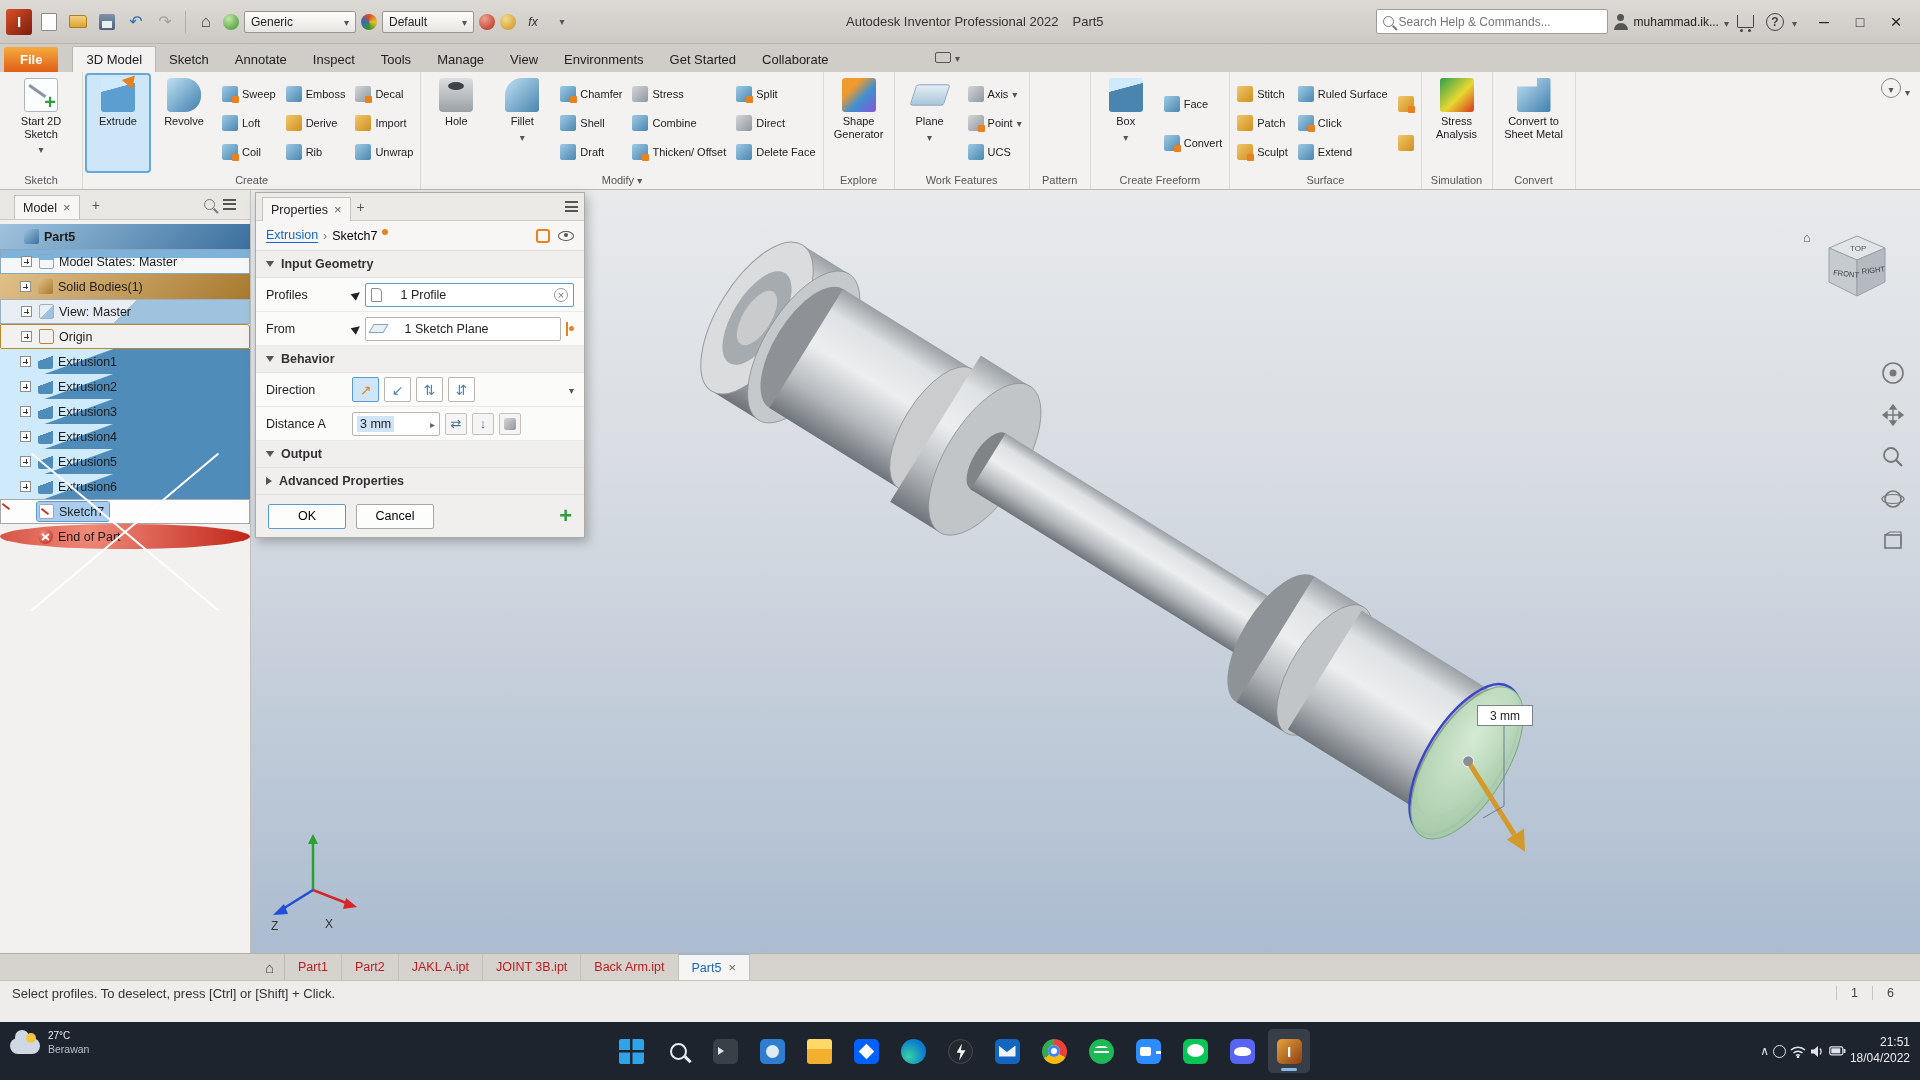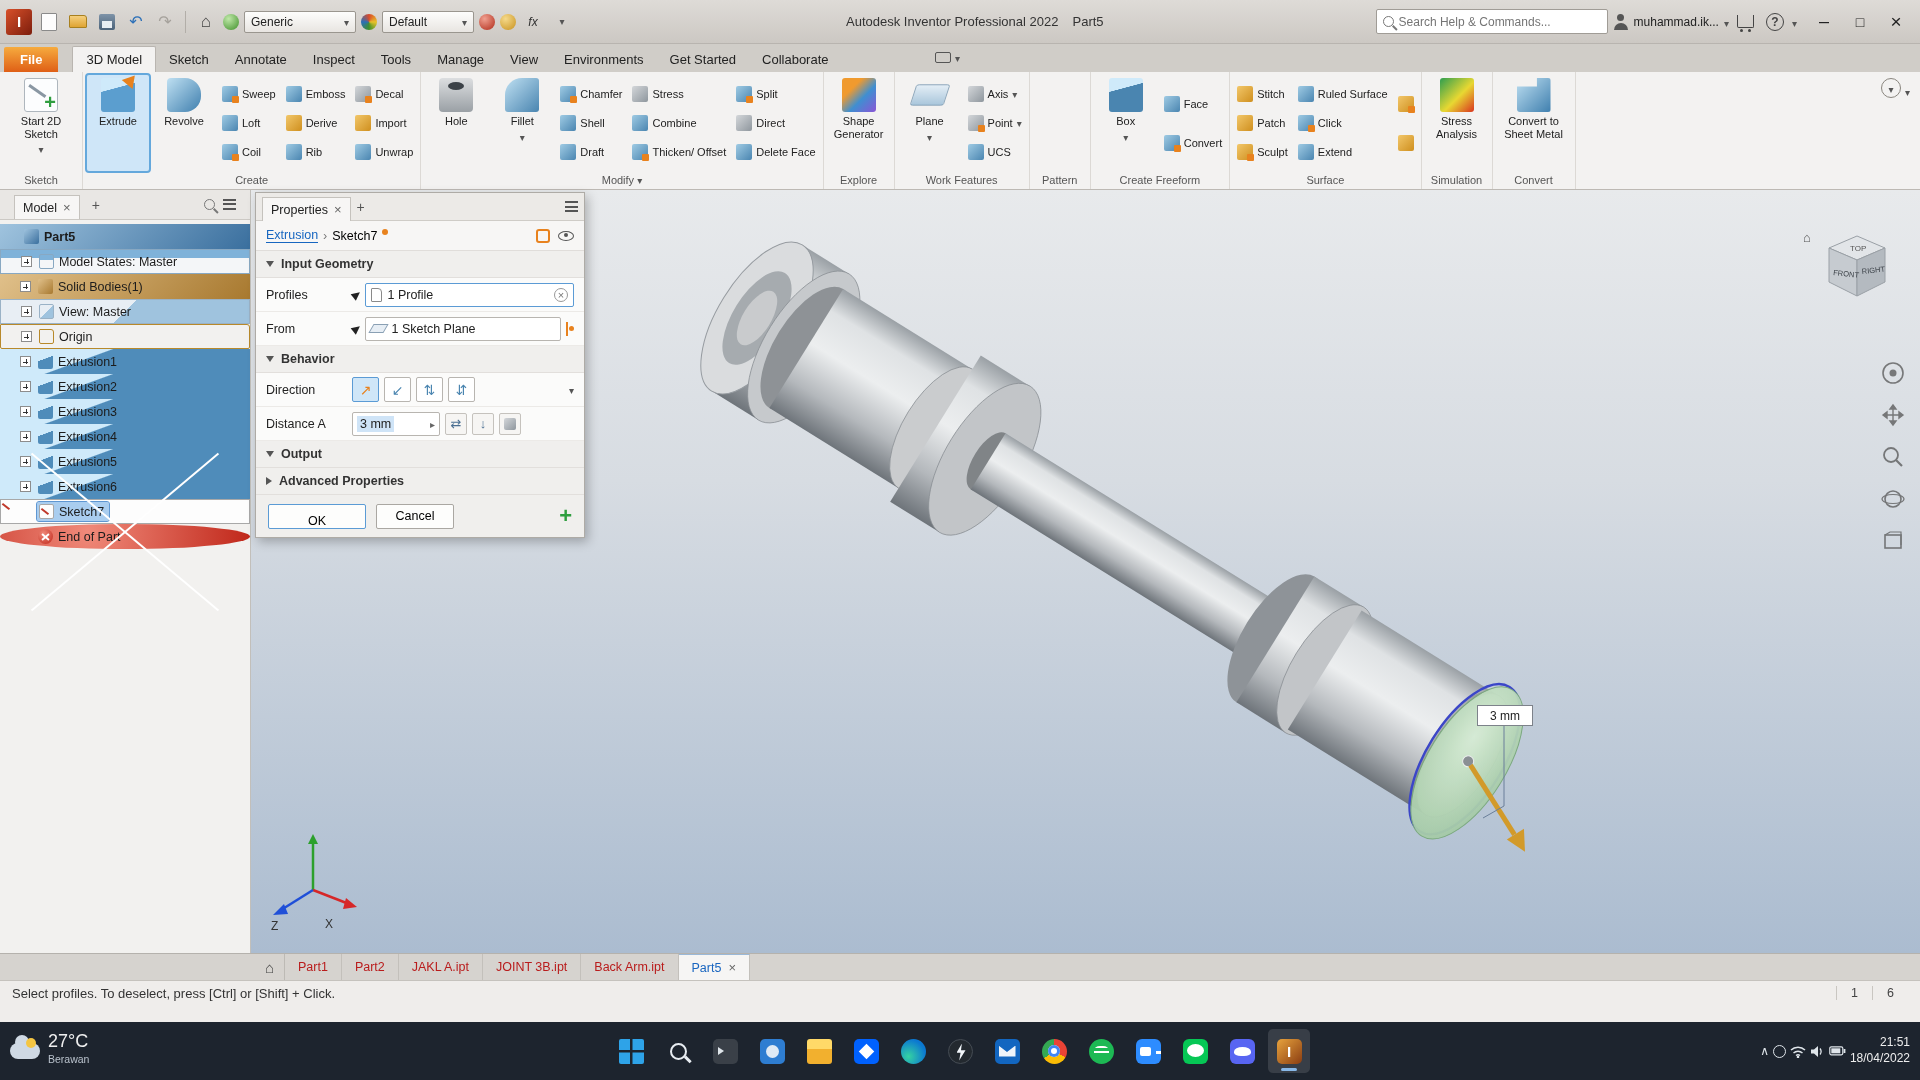--- a/index.html
+++ b/index.html
@@ -140,21 +140,21 @@
 .ic-eye::before{content:"";position:absolute;left:4.5px;top:1.5px;width:4px;height:4px;border-radius:50%;background:#555;}
 .sec-h{height:27px;display:flex;align-items:center;gap:7px;padding:0 10px;font-size:12.5px;font-weight:bold;color:#333;background:#f0efed;border-bottom:1px solid #e2dfdc;}
 .tri{width:0;height:0;}
 .tri.down{border-left:4.5px solid transparent;border-right:4.5px solid transparent;border-top:6px solid #555;}
 .tri.right{border-top:4.5px solid transparent;border-bottom:4.5px solid transparent;border-left:6px solid #555;}
 .prow{min-height:34px;display:flex;align-items:center;padding:3px 10px;background:#fbfbfa;border-bottom:1px solid #eceae7;font-size:12.5px;color:#222;}
 .plabel{width:86px;flex:0 0 auto;}
 .pctrl{flex:1;display:flex;align-items:center;gap:5px;}
 .cursor-ic{display:inline-block;color:#222;transform:rotate(-38deg);font-size:11px;}
 .cursor-ic::before{content:"▶";}
-.field{flex:1;height:24px;background:#fff;border:1px solid #b8b5b0;border-radius:2px;display:flex;align-items:center;gap:5px;padding:0 5px;font-size:12.5px;}
+.field{flex:1;height:24px;background:#fff;border:1px solid #b8b5b0;border-radius:2px;display:flex;align-items:center;gap:18px;padding:0 5px;font-size:12.5px;}
 .field.blue{border-color:#5b9bd5;}
 .doc-ic{width:11px;height:14px;background:#fff;border:1px solid #8a8a8a;border-radius:1px 4px 1px 1px;}
 .plane-ic{width:15px;height:9px;background:#e7eef5;border:1px solid #8aa0b4;transform:skewX(-30deg);}
 .clear-ic{margin-left:auto;width:14px;height:14px;border-radius:50%;border:1px solid #999;color:#777;font-size:11px;display:flex;align-items:center;justify-content:center;}
 .clear-ic::before{content:"×";}
 .active-ind{width:8px;height:14px;border-left:2px solid #e8821e;position:relative;}
 .active-ind::before{content:"";position:absolute;right:0;top:4px;width:5px;height:5px;background:#e8821e;border-radius:50%;}
 .dirbtn{width:27px;height:25px;border:1px solid #b8b5b0;background:#fff;border-radius:2px;display:flex;align-items:center;justify-content:center;font-size:14px;color:#4a85b0;}
 .dirbtn.on{background:#cfe6f8;border-color:#5b9bd5;color:#e8821e;}
 .numfield{width:88px;height:24px;background:#fff;border:1px solid #b8b5b0;border-radius:2px;display:flex;align-items:center;padding:0 4px;font-size:12.5px;gap:4px;}
@@ -163,21 +163,21 @@
 .mini{width:22px;height:22px;border:1px solid #c5c2bd;background:#f6f5f3;border-radius:2px;display:flex;align-items:center;justify-content:center;font-size:13px;color:#4a6f92;}
 .boolbtn{width:27px;height:25px;border:1px solid #b8b5b0;background:#fff;border-radius:2px;display:flex;align-items:center;justify-content:center;}
 .boolbtn.on{background:#cfe6f8;border-color:#5b9bd5;}
 .bool-ic{width:15px;height:15px;border-radius:2px;}
 .bool-join{background:linear-gradient(135deg,#9fcbe4,#3f7fae);}
 .bool-cut{background:linear-gradient(180deg,#9fcbe4 55%,#e06a8a 55%);}
 .bool-int{background:linear-gradient(180deg,#d4d7da 40%,#3f7fae 40% 70%,#d4d7da 70%);}
 .bool-new{background:#d4d7da;position:relative;}
 .bool-new::after{content:"+";position:absolute;right:-3px;bottom:-6px;color:#2f9e3f;font-weight:bold;font-size:13px;}
 .props-foot{height:42px;display:flex;align-items:center;gap:10px;padding:0 12px;background:#f0efed;}
-.okbtn{width:98px;height:25px;background:#fdfdfc;border:1.5px solid #5b9bd5;border-radius:2px;font-size:12.5px;display:flex;align-items:flex-end;justify-content:center;}
+.okbtn{width:78px;height:25px;background:#fdfdfc;border:1.5px solid #5b9bd5;border-radius:2px;font-size:12.5px;display:flex;align-items:center;justify-content:center;}
 .cancelbtn{width:78px;height:25px;background:#fdfdfc;border:1px solid #aaa7a2;border-radius:2px;font-size:12.5px;display:flex;align-items:center;justify-content:center;}
 .plusbtn{margin-left:auto;color:#2f9e3f;font-size:22px;font-weight:bold;}
 .plusbtn::before{content:"+";}
 
 
 .viewport{position:absolute;left:251px;top:190px;right:0;bottom:127px;background:linear-gradient(180deg,#e8eaec 0%,#d7dce2 38%,#abbcd0 100%);overflow:hidden;}
 .navcol{position:absolute;right:14px;top:170px;display:flex;flex-direction:column;gap:16px;align-items:center;}
 .navic{width:26px;height:26px;display:flex;align-items:center;justify-content:center;opacity:.75;}
 .dimlabel{position:absolute;left:1226px;top:515px;width:56px;height:21px;background:#fff;border:1px solid #7d828a;font-size:12px;display:flex;align-items:center;justify-content:center;color:#222;z-index:3;}
 
@@ -193,21 +193,21 @@
 .statr{margin-left:auto;display:flex;gap:0;align-items:center;}
 .statcell{padding:0 14px;border-left:1px solid #c9c6c1;font-size:12.5px;color:#444;}
 
 
 .taskbar{position:absolute;left:0;top:1022px;right:0;height:58px;background:#1d242e;color:#eee;}
 .weather{position:absolute;left:10px;top:8px;display:flex;align-items:center;gap:8px;}
 .cloud{width:30px;height:16px;background:#cfd9e4;border-radius:10px;position:relative;margin-top:6px;}
 .cloud::before{content:"";position:absolute;left:5px;top:-8px;width:14px;height:14px;border-radius:50%;background:#cfd9e4;}
 .cloud::after{content:"";position:absolute;right:4px;top:-5px;width:10px;height:10px;border-radius:50%;background:#f4c542;}
 .wtxt{display:flex;flex-direction:column;line-height:1.25;}
-.wtemp{font-size:18px;}
+.wtemp{font-size:10px;}
 .wdesc{font-size:10.5px;color:#b9c2cc;}
 .tb-center{position:absolute;left:50%;top:0;height:58px;transform:translateX(-50%);display:flex;align-items:center;gap:5px;}
 .tbcell{width:42px;height:44px;border-radius:5px;display:flex;align-items:center;justify-content:center;position:relative;}
 .tbcell.active{background:rgba(255,255,255,.12);}
 .tbcell.active::after{content:"";position:absolute;bottom:2px;left:13px;right:13px;height:3px;border-radius:2px;background:#88b8e8;}
 .tbi{width:25px;height:25px;border-radius:5px;position:relative;}
 .tb-start .tbi{background:linear-gradient(#1d242e,#1d242e) center/2.5px 100% no-repeat,linear-gradient(#1d242e,#1d242e) center/100% 2.5px no-repeat,#2ea3e8;border-radius:2px;}
 .tb-search .tbi{border:2.5px solid #e8edf2;border-radius:50%;width:17px;height:17px;}
 .tb-search .tbi::after{content:"";position:absolute;width:8px;height:2.5px;background:#e8edf2;transform:rotate(45deg);right:-7px;bottom:-3px;}
 .tb-term .tbi{background:#3a4048;}

